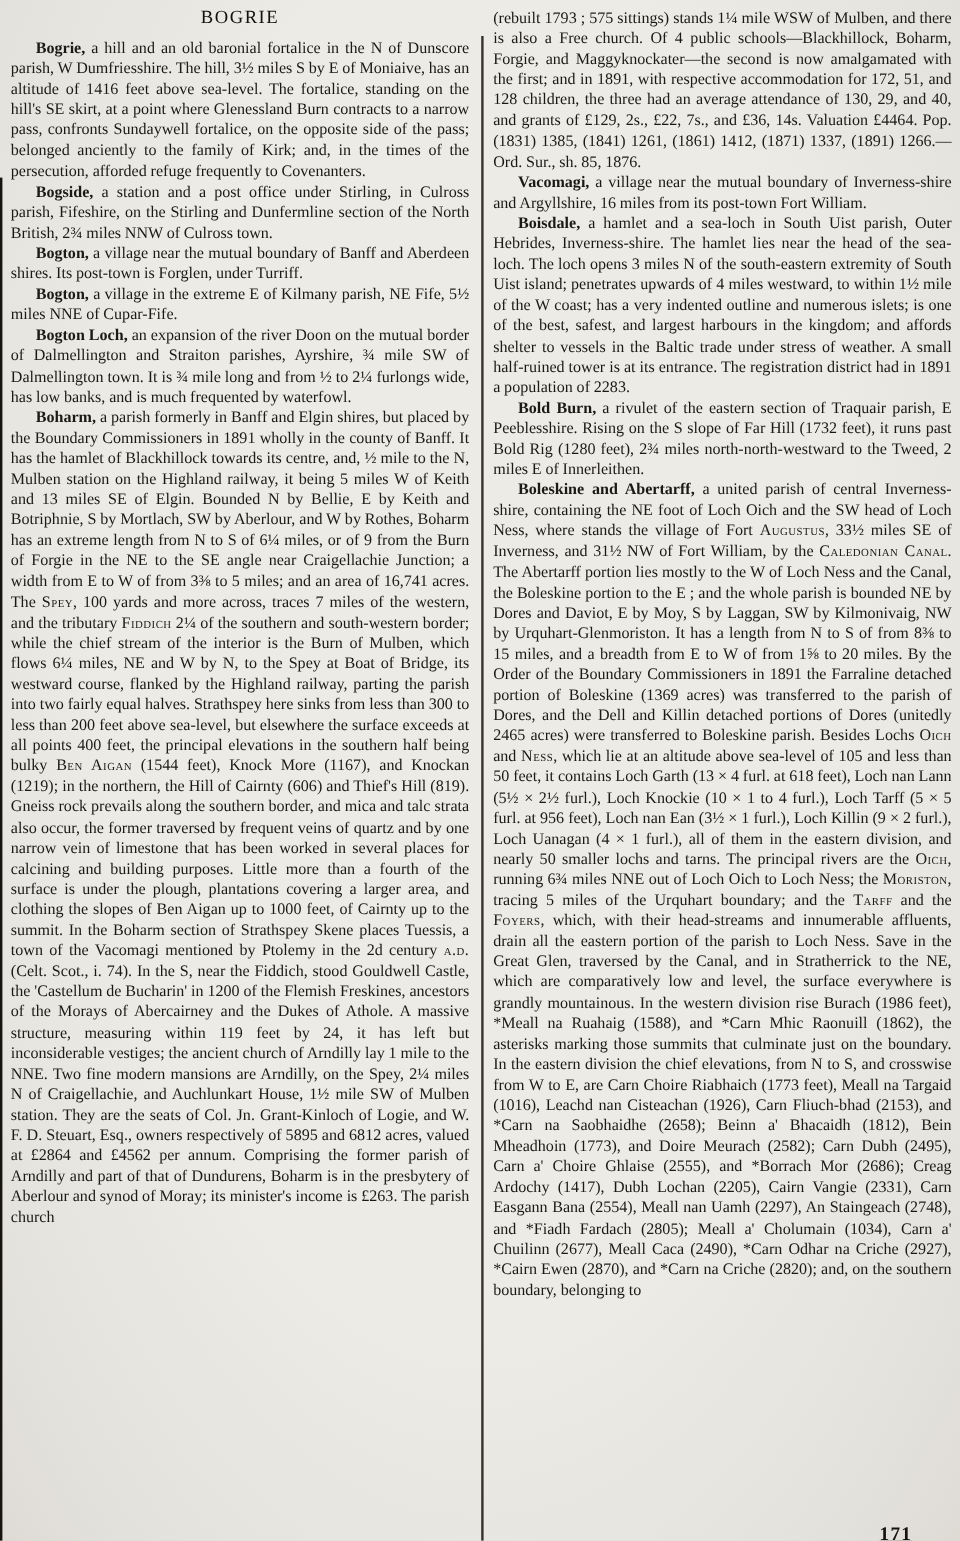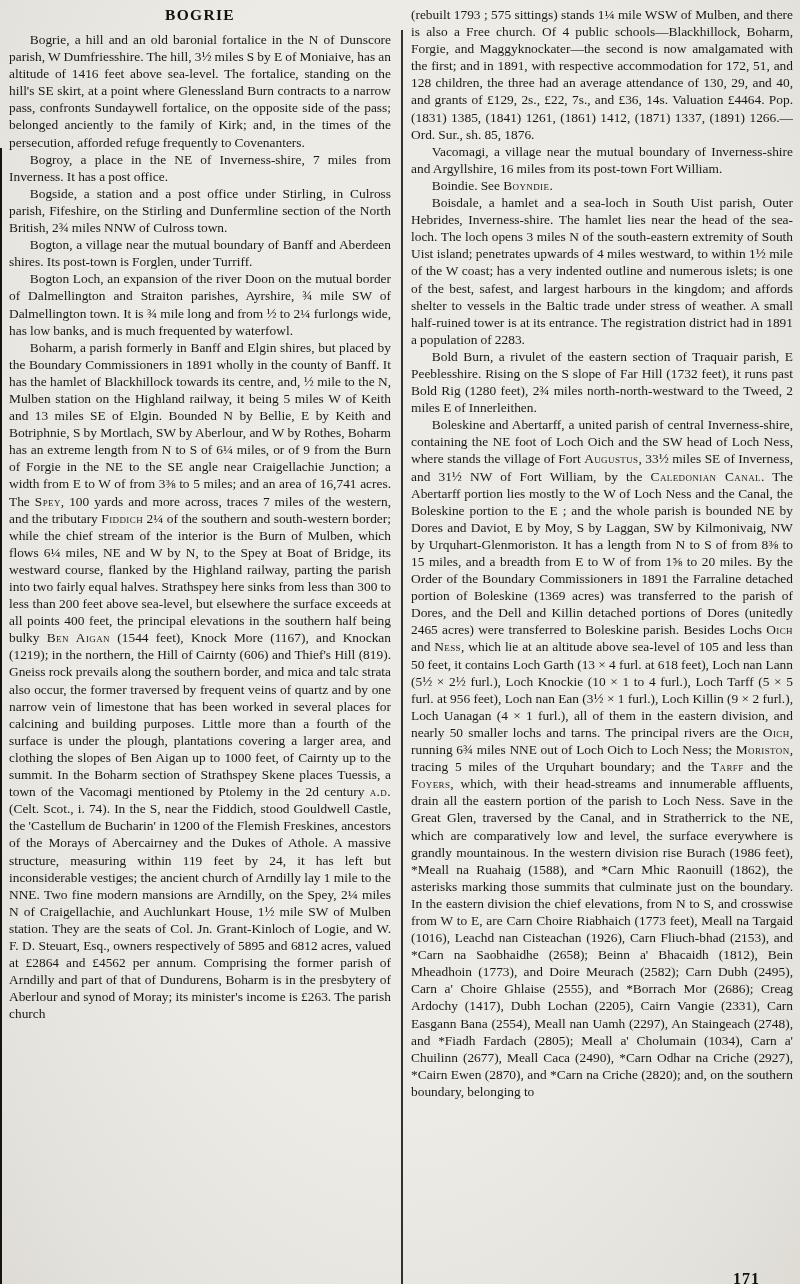--- a/index.html
+++ b/index.html
@@ -18,35 +18,35 @@
   .columns {
     display: flex;
     gap: 20px;
     padding: 6px 8px 0 9px;
   }
   .col { width: 382px; flex: 0 0 382px; }
   .col-header {
     margin: 0 0 7px 0;
     text-align: center;
     font-size: 15.5px;
-    font-weight: 700;
+    font-weight: 400;
     letter-spacing: 1.3px;
     color: #14120f;
     white-space: nowrap;
   }
   .entry {
     margin: 0;
     text-align: justify;
     text-indent: 1.55em;
     font-size: 13.4px;
     line-height: 17.1px;
     word-spacing: -0.2px;
   }
   .entry.cont { text-indent: 0; }
-  .b  { font-weight: 400; }
+  .b  { font-weight: 700; }
   .i  { }
   .sc { font-variant: small-caps; letter-spacing: 0.4px; }
   .col-divider {
     position: absolute;
     left: 401px; top: 30px; bottom: 0;
     width: 2px;
     background: #35312b;
   }
   .edge-left {
     position: absolute;
@@ -69,33 +69,32 @@
 
 <div class="page">
   <div class="edge-left"></div>
   <div class="col-divider"></div>
 
   <div class="columns">
     <section class="col">
       <h2 class="col-header">BOGRIE</h2>
       <div class="entries">
           <p class="entry"><span class="b">Bogrie,</span><span> a hill and an old baronial fortalice in the N of Dunscore parish, W Dumfriesshire.  The hill, 3½ miles S by E of Moniaive, has an altitude of 1416 feet above sea-level.  The fortalice, standing on the hill's SE skirt, at a point where Glenessland Burn contracts to a narrow pass, confronts Sundaywell fortalice, on the opposite side of the pass; belonged anciently to the family of Kirk; and, in the times of the persecution, afforded refuge frequently to Covenanters.</span></p>
-          <p class="entry"><span class="b">Bogroy,</span><span> a place in the NE of Inverness-shire, 7 miles from Inverness.  It has a post office.</span></p>
           <p class="entry"><span class="b">Bogside,</span><span> a station and a post office under Stirling, in Culross parish, Fifeshire, on the Stirling and Dunfermline section of the North British, 2¾ miles NNW of Culross town.</span></p>
           <p class="entry"><span class="b">Bogton,</span><span> a village near the mutual boundary of Banff and Aberdeen shires.  Its post-town is Forglen, under Turriff.</span></p>
+          <p class="entry"><span class="b">Bogton,</span><span> a village in the extreme E of Kilmany parish, NE Fife, 5½ miles NNE of Cupar-Fife.</span></p>
           <p class="entry"><span class="b">Bogton Loch,</span><span> an expansion of the river Doon on the mutual border of Dalmellington and Straiton parishes, Ayrshire, ¾ mile SW of Dalmellington town.  It is ¾ mile long and from ½ to 2¼ furlongs wide, has low banks, and is much frequented by waterfowl.</span></p>
           <p class="entry"><span class="b">Boharm,</span><span> a parish formerly in Banff and Elgin shires, but placed by the Boundary Commissioners in 1891 wholly in the county of Banff.  It has the hamlet of Blackhillock towards its centre, and, ½ mile to the N, Mulben station on the Highland railway, it being 5 miles W of Keith and 13 miles SE of Elgin.  Bounded N by Bellie, E by Keith and Botriphnie, S by Mortlach, SW by Aberlour, and W by Rothes, Boharm has an extreme length from N to S of 6¼ miles, or of 9 from the Burn of Forgie in the NE to the SE angle near Craigellachie Junction; a width from E to W of from 3⅜ to 5 miles; and an area of 16,741 acres.  The </span><span class="sc">Spey</span><span>, 100 yards and more across, traces 7 miles of the western, and the tributary </span><span class="sc">Fiddich</span><span> 2¼ of the southern and south-western border; while the chief stream of the interior is the Burn of Mulben, which flows 6¼ miles, NE and W by N, to the Spey at Boat of Bridge, its westward course, flanked by the Highland railway, parting the parish into two fairly equal halves.  Strathspey here sinks from less than 300 to less than 200 feet above sea-level, but elsewhere the surface exceeds at all points 400 feet, the principal elevations in the southern half being bulky </span><span class="sc">Ben Aigan</span><span> (1544 feet), Knock More (1167), and Knockan (1219); in the northern, the Hill of Cairnty (606) and Thief's Hill (819).  Gneiss rock prevails along the southern border, and mica and talc strata also occur, the former traversed by frequent veins of quartz and by one narrow vein of limestone that has been worked in several places for calcining and building purposes.  Little more than a fourth of the surface is under the plough, plantations covering a larger area, and clothing the slopes of Ben Aigan up to 1000 feet, of Cairnty up to the summit.  In the Boharm section of Strathspey Skene places </span><span class="i">Tuessis</span><span>, a town of the Vacomagi mentioned by Ptolemy in the 2d century </span><span class="sc">a.d.</span><span> (</span><span class="i">Celt. Scot.</span><span>, i. 74).  In the S, near the Fiddich, stood Gouldwell Castle, the 'Castellum de Bucharin' in 1200 of the Flemish Freskines, ancestors of the Morays of Abercairney and the Dukes of Athole.  A massive structure, measuring within 119 feet by 24, it has left but inconsiderable vestiges; the ancient church of Arndilly lay 1 mile to the NNE.  Two fine modern mansions are Arndilly, on the Spey, 2¼ miles N of Craigellachie, and Auchlunkart House, 1½ mile SW of Mulben station.  They are the seats of Col. Jn. Grant-Kinloch of Logie, and W. F. D. Steuart, Esq., owners respectively of 5895 and 6812 acres, valued at £2864 and £4562 per annum.  Comprising the former parish of Arndilly and part of that of Dundurens, Boharm is in the presbytery of Aberlour and synod of Moray; its minister's income is £263.  The parish church</span></p>
         </div>
     </section>
 
     <section class="col">
       <div class="entries">
           <p class="entry cont"><span>(rebuilt 1793 ; 575 sittings) stands 1¼ mile WSW of Mulben, and there is also a Free church.  Of 4 public schools—Blackhillock, Boharm, Forgie, and Maggyknockater—the second is now amalgamated with the first; and in 1891, with respective accommodation for 172, 51, and 128 children, the three had an average attendance of 130, 29, and 40, and grants of £129, 2s., £22, 7s., and £36, 14s.  Valuation £4464.  Pop. (1831) 1385, (1841) 1261, (1861) 1412, (1871) 1337, (1891) 1266.—</span><span class="i">Ord. Sur.</span><span>, sh. 85, 1876.</span></p>
           <p class="entry"><span class="b">Vacomagi,</span><span> a village near the mutual boundary of Inverness-shire and Argyllshire, 16 miles from its post-town Fort William.</span></p>
-          <p class="entry"><span class="b">Boindie.</span><span>  See </span><span class="sc">Boyndie</span><span>.</span></p>
           <p class="entry"><span class="b">Boisdale,</span><span> a hamlet and a sea-loch in South Uist parish, Outer Hebrides, Inverness-shire.  The hamlet lies near the head of the sea-loch.  The loch opens 3 miles N of the south-eastern extremity of South Uist island; penetrates upwards of 4 miles westward, to within 1½ mile of the W coast; has a very indented outline and numerous islets; is one of the best, safest, and largest harbours in the kingdom; and affords shelter to vessels in the Baltic trade under stress of weather.  A small half-ruined tower is at its entrance.  The registration district had in 1891 a population of 2283.</span></p>
           <p class="entry"><span class="b">Bold Burn,</span><span> a rivulet of the eastern section of Traquair parish, E Peeblesshire.  Rising on the S slope of Far Hill (1732 feet), it runs past Bold Rig (1280 feet), 2¾ miles north-north-westward to the Tweed, 2 miles E of Innerleithen.</span></p>
           <p class="entry"><span class="b">Boleskine and Abertarff,</span><span> a united parish of central Inverness-shire, containing the NE foot of Loch Oich and the SW head of Loch Ness, where stands the village of Fort </span><span class="sc">Augustus</span><span>, 33½ miles SE of Inverness, and 31½ NW of Fort William, by the </span><span class="sc">Caledonian Canal</span><span>.  The Abertarff portion lies mostly to the W of Loch Ness and the Canal, the Boleskine portion to the E ; and the whole parish is bounded NE by Dores and Daviot, E by Moy, S by Laggan, SW by Kilmonivaig, NW by Urquhart-Glenmoriston.  It has a length from N to S of from 8⅜ to 15 miles, and a breadth from E to W of from 1⅝ to 20 miles.  By the Order of the Boundary Commissioners in 1891 the Farraline detached portion of Boleskine (1369 acres) was transferred to the parish of Dores, and the Dell and Killin detached portions of Dores (unitedly 2465 acres) were transferred to Boleskine parish.  Besides Lochs </span><span class="sc">Oich</span><span> and </span><span class="sc">Ness</span><span>, which lie at an altitude above sea-level of 105 and less than 50 feet, it contains Loch Garth (13 × 4 furl. at 618 feet), Loch nan Lann (5½ × 2½ furl.), Loch Knockie (10 × 1 to 4 furl.), Loch Tarff (5 × 5 furl. at 956 feet), Loch nan Ean (3½ × 1 furl.), Loch Killin (9 × 2 furl.), Loch Uanagan (4 × 1 furl.), all of them in the eastern division, and nearly 50 smaller lochs and tarns.  The principal rivers are the </span><span class="sc">Oich</span><span>, running 6¾ miles NNE out of Loch Oich to Loch Ness; the </span><span class="sc">Moriston</span><span>, tracing 5 miles of the Urquhart boundary; and the </span><span class="sc">Tarff</span><span> and the </span><span class="sc">Foyers</span><span>, which, with their head-streams and innumerable affluents, drain all the eastern portion of the parish to Loch Ness.  Save in the Great Glen, traversed by the Canal, and in Stratherrick to the NE, which are comparatively low and level, the surface everywhere is grandly mountainous.  In the western division rise Burach (1986 feet), *Meall na Ruahaig (1588), and *Carn Mhic Raonuill (1862), the asterisks marking those summits that culminate just on the boundary.  In the eastern division the chief elevations, from N to S, and crosswise from W to E, are Carn Choire Riabhaich (1773 feet), Meall na Targaid (1016), Leachd nan Cisteachan (1926), Carn Fliuch-bhad (2153), and *Carn na Saobhaidhe (2658); Beinn a' Bhacaidh (1812), Bein Mheadhoin (1773), and Doire Meurach (2582); Carn Dubh (2495), Carn a' Choire Ghlaise (2555), and *Borrach Mor (2686); Creag Ardochy (1417), Dubh Lochan (2205), Cairn Vangie (2331), Carn Easgann Bana (2554), Meall nan Uamh (2297), An Staingeach (2748), and *Fiadh Fardach (2805); Meall a' Cholumain (1034), Carn a' Chuilinn (2677), Meall Caca (2490), *Carn Odhar na Criche (2927), *Cairn Ewen (2870), and *Carn na Criche (2820); and, on the southern boundary, belonging to</span></p>
         </div>
     </section>
   </div>
 
   <div class="page-num">171</div>
 </div>
 

